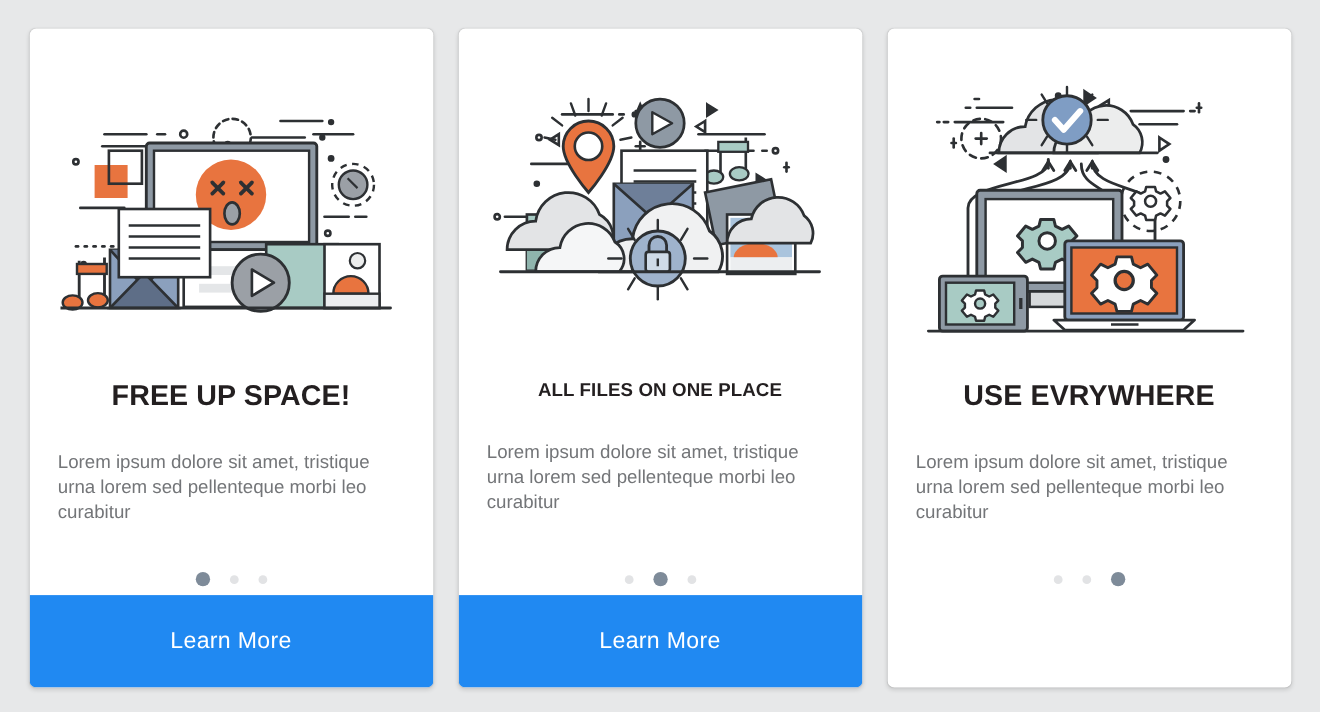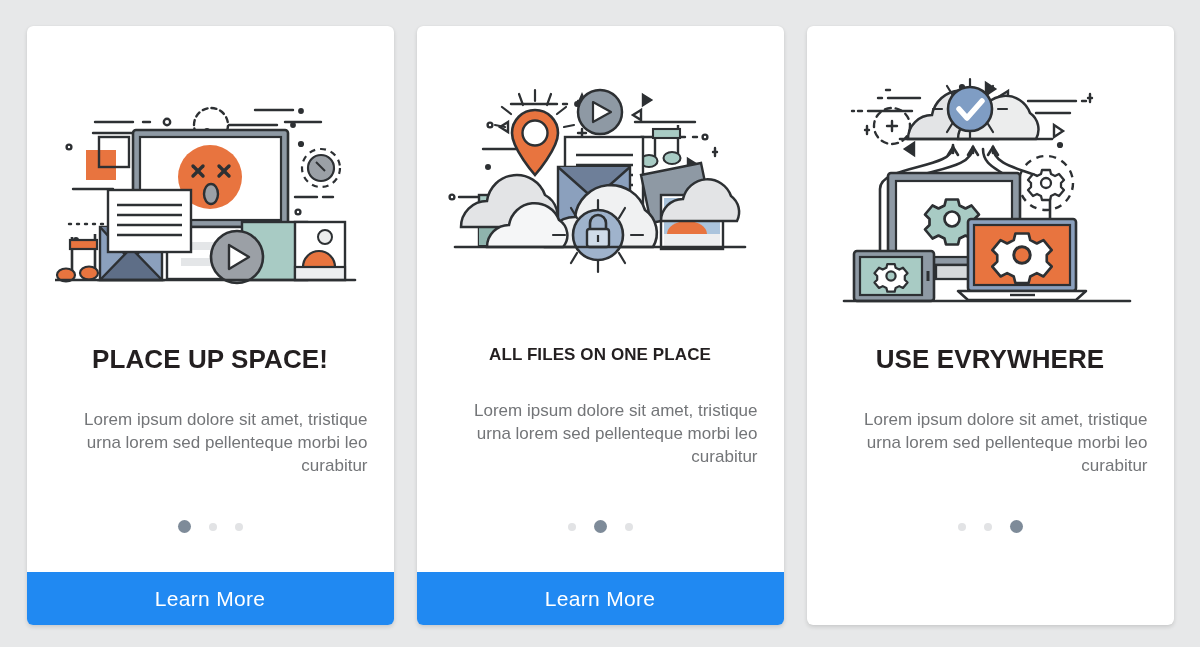--- a/index.html
+++ b/index.html
@@ -64,21 +64,21 @@
   .card-1 .title { font-size: 26px; }
   .card-2 .title { font-size: 17px; }
   .card-3 .title { font-size: 26px; }
 
   .body-text {
     margin: 0;
     padding: 36px 26px 0 26px;
     font-size: 17px;
     line-height: 1.36;
     color: #737578;
-    text-align: right;
+    text-align: left;
     font-weight: normal;
   }
 
   
   .dots {
     position: absolute;
     left: 0;
     right: 0;
     bottom: 92px;
     display: flex;
@@ -97,21 +97,21 @@
     height: 13px;
     background: #7e8b99;
   }
 
   
   .cta {
     position: absolute;
     left: 0;
     bottom: 0;
     width: 100%;
-    height: 53px;
+    height: 84px;
     border: none;
     background: #2089f2;
     color: #ffffff;
     font-family: "Liberation Sans", sans-serif;
     font-size: 21px;
     font-weight: normal;
     letter-spacing: 0.3px;
     cursor: pointer;
     display: flex;
     align-items: center;
@@ -208,21 +208,21 @@
           <line x1="40" y1="152" x2="40" y2="190" stroke="#2d3033" stroke-width="2.6"></line>
           <rect x="15" y="158" width="27" height="9" fill="#e8743f" stroke="#2d3033" stroke-width="2.2"></rect>
           <ellipse cx="11" cy="193" rx="9" ry="6.5" fill="#e8743f" stroke="#2d3033" stroke-width="2.2"></ellipse>
           <ellipse cx="34" cy="191" rx="9" ry="6.5" fill="#e8743f" stroke="#2d3033" stroke-width="2.2"></ellipse>
         </g>
 
         <line x1="0" y1="198" x2="300" y2="198" stroke="#2d3033" stroke-width="2.6" stroke-linecap="round"></line>
       </svg>
     </div>
 
-    <h2 class="title">PLACE UP SPACE!</h2>
+    <h2 class="title">FREE UP SPACE!</h2>
     <p class="body-text">Lorem ipsum dolore sit amet, tristique urna lorem sed pellenteque morbi leo curabitur</p>
 
     <div class="dots">
       <span class="dot active"></span>
       <span class="dot"></span>
       <span class="dot"></span>
     </div>
 
     <button class="cta">Learn More</button>
   </div>

